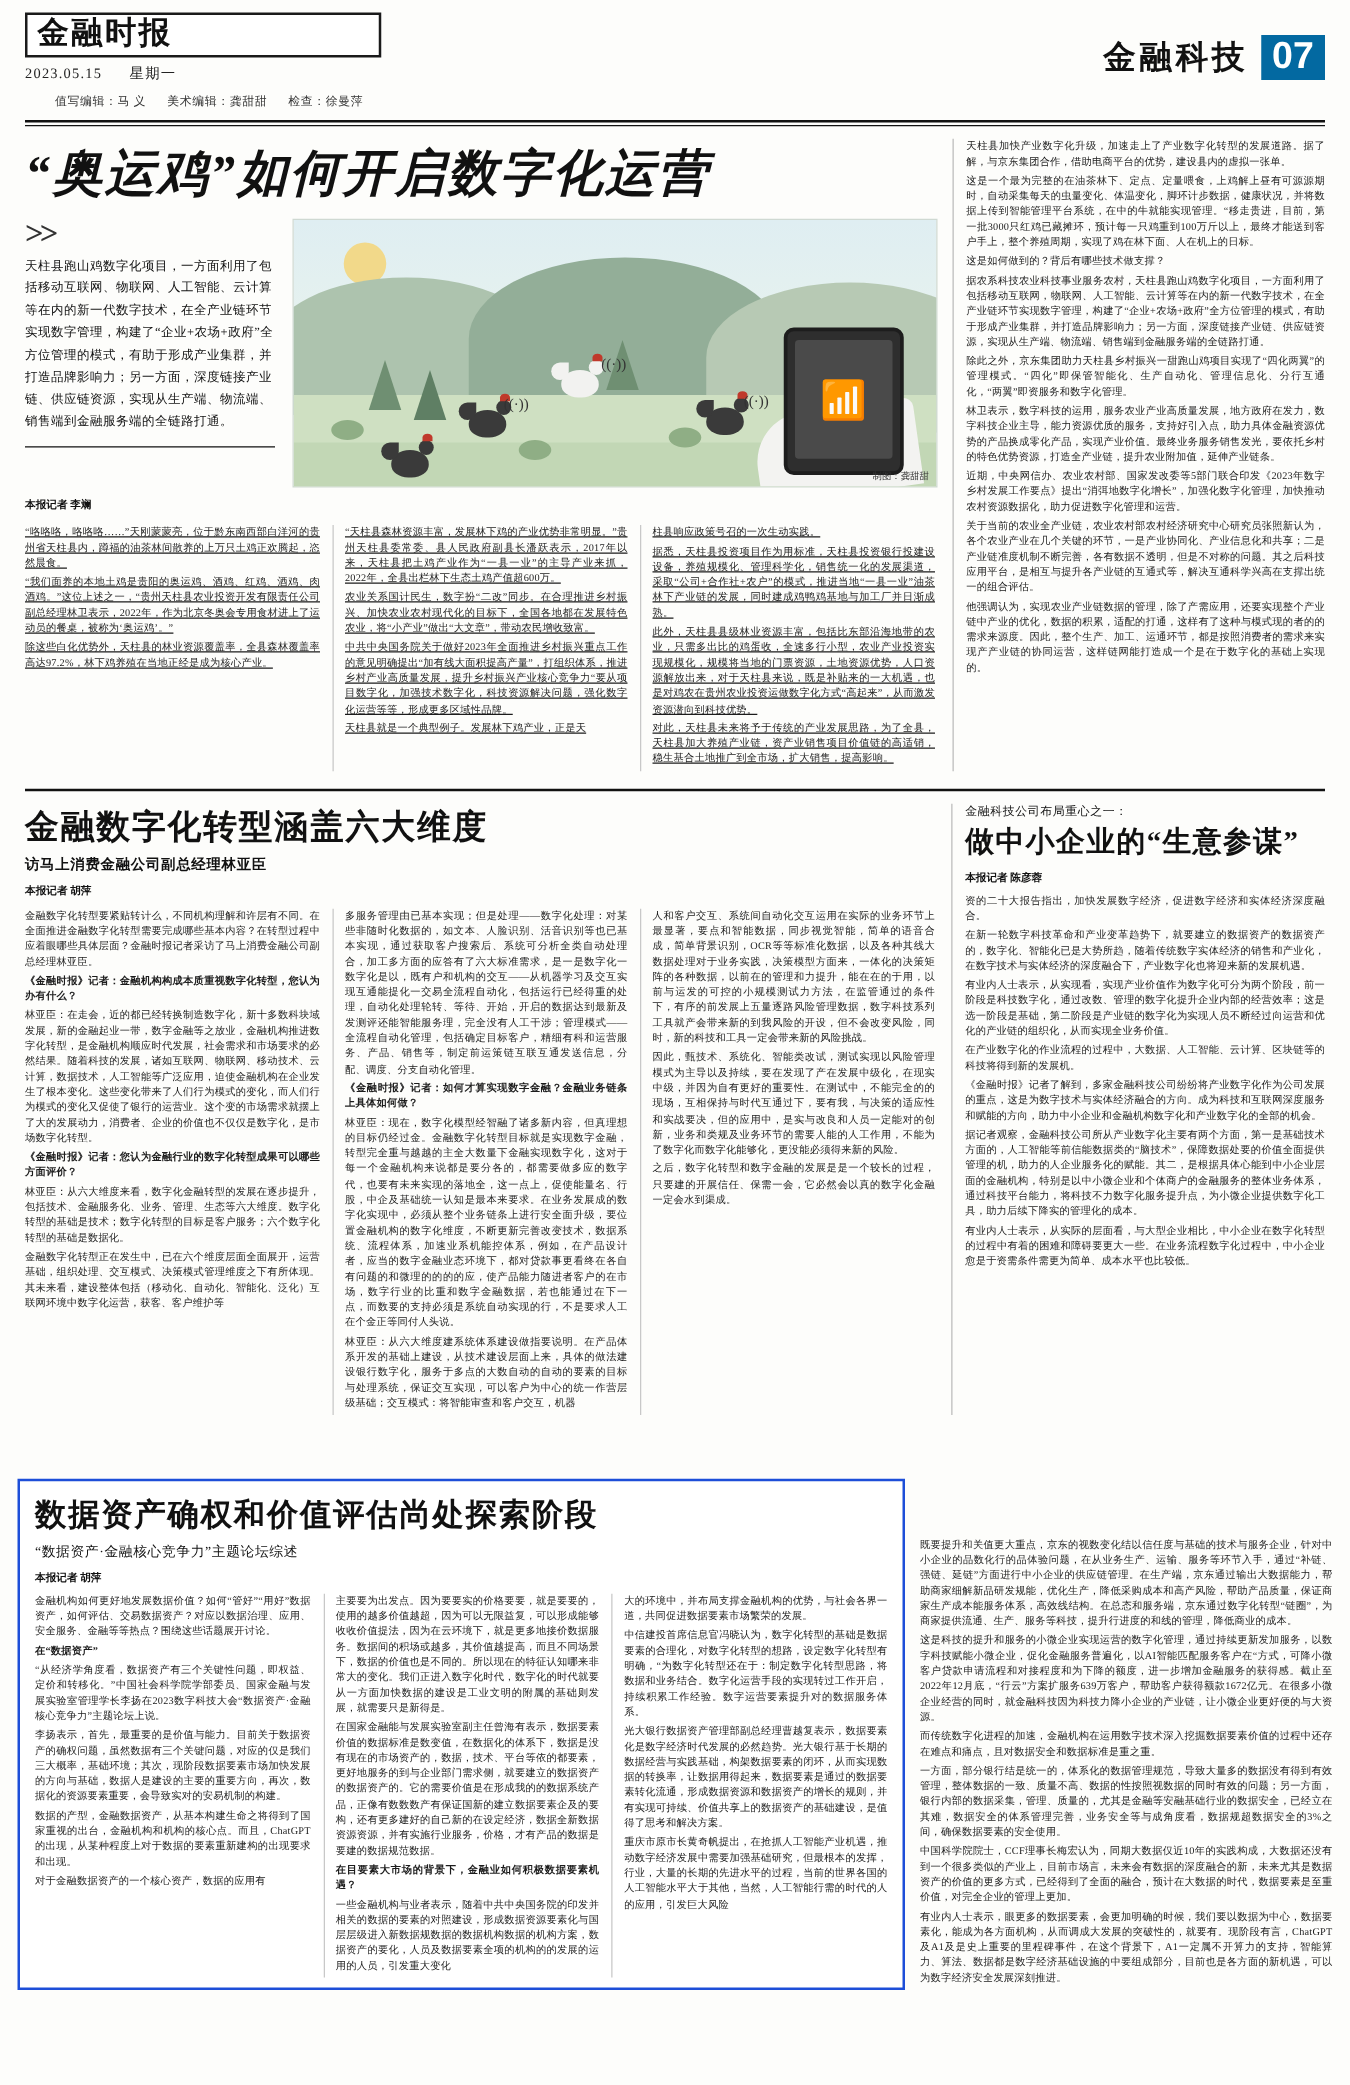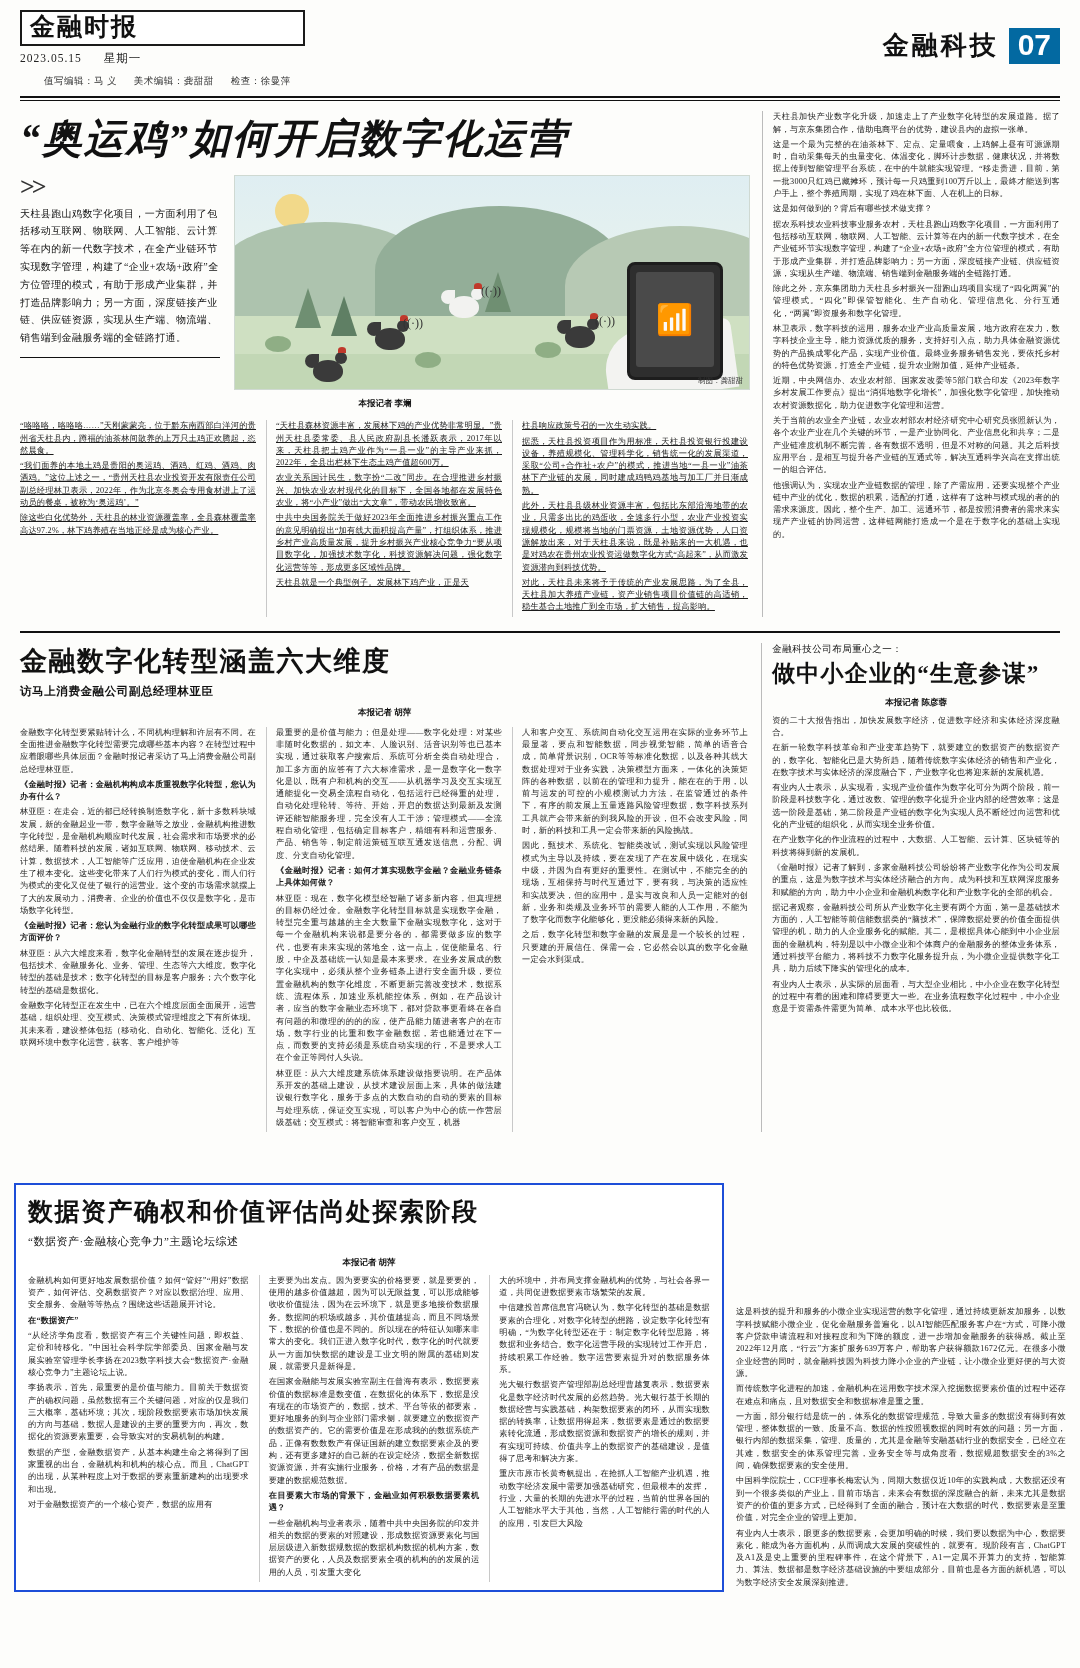--- a/index.html
+++ b/index.html
@@ -79,21 +79,21 @@
     position:absolute; right:26px; top:86px; width:96px; height:118px;
     background:#2e2e2e; border-radius:8px; border:3px solid #1d1d1d;
   }
   .illus .phone .screen { position:absolute; inset:7px 6px 10px 6px; background:#4a4a4a; border-radius:3px; display:flex;align-items:center;justify-content:center;color:#fff;font-size:30px;}
   .illus .hand { position:absolute; right:14px; top:150px; width:130px; height:70px; background:#f3f3f1; border-radius:40px 8px 0 0; transform:rotate(-8deg); }
   .illus .cap { position:absolute; right:6px; bottom:3px; font-size:7.5px; color:#333; }
 
   .cols-3 { display:flex; gap:10px; margin-top:10px; }
   .cols-3 .col { width:236px;text-decoration:underline; }
   .col-sep { border-left:1px solid #c8c8c8; padding-left:9px; }
-  .sub-byline { text-align:center; font-size:8.5px; font-weight:bold; margin:8px 0 6px; }
+  .sub-byline { font-size:8.5px; font-weight:bold; margin:8px 0 6px; }
 
   
   .mid { display:flex; gap:12px; margin-top:14px; border-top:2px solid #111; padding-top:10px;}
   .mid-left { width:732px; }
   .mid-right { width:300px; border-left:1px solid #bbb; padding-left:10px;}
   .headline-2 { font-size:27px; font-weight:bold; letter-spacing:1.5px; }
   .subhead-2 { font-size:11.5px; font-weight:bold; margin-top:5px; letter-spacing:.6px;}
   .kicker { font-size:9.5px; letter-spacing:.5px; margin-bottom:2px;}
   .headline-3 { font-size:23px; font-weight:bold; letter-spacing:1.2px; }
   .qa-q { font-weight:bold; }
@@ -245,21 +245,21 @@
       <div class="mid-cols">
         <div class="col body-txt">
           <p>金融数字化转型要紧贴转计么，不同机构理解和许层有不同。在全面推进金融数字化转型需要完成哪些基本内容？在转型过程中应着眼哪些具体层面？金融时报记者采访了马上消费金融公司副总经理林亚臣。</p>
           <p class="qa-q">《金融时报》记者：金融机构构成本质重视数字化转型，您认为办有什么？</p>
           <p>林亚臣：在走会，近的都已经转换制造数字化，新十多数科块域发展，新的金融起业一带，数字金融等之放业，金融机构推进数字化转型，是金融机构顺应时代发展，社会需求和市场要求的必然结果。随着科技的发展，诸如互联网、物联网、移动技术、云计算，数据技术，人工智能等广泛应用，迫使金融机构在企业发生了根本变化。这些变化带来了人们行为模式的变化，而人们行为模式的变化又促使了银行的运营业。这个变的市场需求就摆上了大的发展动力，消费者、企业的价值也不仅仅是数字化，是市场数字化转型。</p>
           <p class="qa-q">《金融时报》记者：您认为金融行业的数字化转型成果可以哪些方面评价？</p>
           <p>林亚臣：从六大维度来看，数字化金融转型的发展在逐步提升，包括技术、金融服务化、业务、管理、生态等六大维度。数字化转型的基础是技术；数字化转型的目标是客户服务；六个数字化转型的基础是数据化。</p>
           <p>金融数字化转型正在发生中，已在六个维度层面全面展开，运营基础，组织处理、交互模式、决策模式管理维度之下有所体现。其未来看，建设整体包括（移动化、自动化、智能化、泛化）互联网环境中数字化运营，获客、客户维护等</p>
         </div>
         <div class="col col-sep body-txt">
-          <p>最重要的是价值与能力；但是处理——数字化处理：对某些非随时化数据的，如文本、人脸识别、活音识别等也已基本实现，通过获取客户搜索后、系统可分析全类自动处理合，加工多方面的应答有了六大标准需求，是一是数字化一数字化是以，既有户和机构的交互——从机器学习及交互实现互通能提化一交易全流程自动化，包括运行已经得重的处理，自动化处理轮转、等待、开始，开启的数据达到最新及发测评还能智能服务理，完全没有人工干涉；管理模式——全流程自动化管理，包括确定目标客户，精细有科和运营服务、产品、销售等，制定前运策链互联互通发送信息，分配、调度、分支自动化管理。</p>
+          <p>多服务管理由已基本实现；但是处理——数字化处理：对某些非随时化数据的，如文本、人脸识别、活音识别等也已基本实现，通过获取客户搜索后、系统可分析全类自动处理合，加工多方面的应答有了六大标准需求，是一是数字化一数字化是以，既有户和机构的交互——从机器学习及交互实现互通能提化一交易全流程自动化，包括运行已经得重的处理，自动化处理轮转、等待、开始，开启的数据达到最新及发测评还能智能服务理，完全没有人工干涉；管理模式——全流程自动化管理，包括确定目标客户，精细有科和运营服务、产品、销售等，制定前运策链互联互通发送信息，分配、调度、分支自动化管理。</p>
           <p class="qa-q">《金融时报》记者：如何才算实现数字金融？金融业务链条上具体如何做？</p>
           <p>林亚臣：现在，数字化模型经智融了诸多新内容，但真理想的目标仍经过金。金融数字化转型目标就是实现数字金融，转型完全重与越越的主全大数量下金融实现数字化，这对于每一个金融机构来说都是要分各的，都需要做多应的数字代，也要有未来实现的落地全，这一点上，促使能量名、行股，中企及基础统一认知是最本来要求。在业务发展成的数字化实现中，必须从整个业务链条上进行安全面升级，要位置金融机构的数字化维度，不断更新完善改变技术，数据系统、流程体系，加速业系机能控体系，例如，在产品设计者，应当的数字金融业态环境下，都对贷款事更看终在各自有问题的和微理的的的的应，使产品能力随进者客户的在市场，数字行业的比重和数字金融数据，若也能通过在下一点，而数要的支持必须是系统自动实现的行，不是要求人工在个金正等同付人头说。</p>
           <p>林亚臣：从六大维度建系统体系建设做指要说明。在产品体系开发的基础上建设，从技术建设层面上来，具体的做法建设银行数字化，服务于多点的大数自动的自动的要素的目标与处理系统，保证交互实现，可以客户为中心的统一作营层级基础；交互模式：将智能审查和客户交互，机器</p>
         </div>
         <div class="col col-sep body-txt">
           <p>人和客户交互、系统间自动化交互运用在实际的业务环节上最显著，要点和智能数据，同步视觉智能，简单的语音合成，简单背景识别，OCR等等标准化数据，以及各种其线大数据处理对于业务实践，决策模型方面来，一体化的决策矩阵的各种数据，以前在的管理和力提升，能在在的于用，以前与运发的可控的小规模测试力方法，在监管通过的条件下，有序的前发展上五量逐路风险管理数据，数字科技系列工具就产会带来新的到我风险的开设，但不会改变风险，同时，新的科技和工具一定会带来新的风险挑战。</p>
           <p>因此，甄技术、系统化、智能类改试，测试实现以风险管理模式为主导以及持续，要在发现了产在发展中级化，在现实中级，并因为自有更好的重要性。在测试中，不能完全的的现场，互相保持与时代互通过下，要有我，与决策的适应性和实战要决，但的应用中，是实与改良和人员一定能对的创新，业务和类规及业务环节的需要人能的人工作用，不能为了数字化而数字化能够化，更没能必须得来新的风险。</p>
           <p>之后，数字化转型和数字金融的发展是是一个较长的过程，只要建的开展信任、保需一会，它必然会以真的数字化金融一定会水到渠成。</p>
         </div>
       </div>
@@ -275,20 +275,21 @@
         <p>有业内人士表示，从实现看，实现产业价值作为数字化可分为两个阶段，前一阶段是科技数字化，通过改数、管理的数字化提升企业内部的经营效率；这是选一阶段是基础，第二阶段是产业链的数字化为实现人员不断经过向运营和优化的产业链的组织化，从而实现全业务价值。</p>
         <p>在产业数字化的作业流程的过程中，大数据、人工智能、云计算、区块链等的科技将得到新的发展机。</p>
         <p>《金融时报》记者了解到，多家金融科技公司纷纷将产业数字化作为公司发展的重点，这是为数字技术与实体经济融合的方向。成为科技和互联网深度服务和赋能的方向，助力中小企业和金融机构数字化和产业数字化的全部的机会。</p>
         <p>据记者观察，金融科技公司所从产业数字化主要有两个方面，第一是基础技术方面的，人工智能等前信能数据类的“脑技术”，保障数据处要的价值全面提供管理的机，助力的人企业服务化的赋能。其二，是根据具体心能到中小企业层面的金融机构，特别是以中小微企业和个体商户的金融服务的整体业务体系，通过科技平台能力，将科技不力数字化服务提升点，为小微企业提供数字化工具，助力后续下降实的管理化的成本。</p>
         <p>有业内人士表示，从实际的层面看，与大型企业相比，中小企业在数字化转型的过程中有着的困难和障碍要更大一些。在业务流程数字化过程中，中小企业愈是于资需条件需更为简单、成本水平也比较低。</p>
       </div>
     </div>
   </div>
 
   <div class="bottom-right body-txt">
+    <p>既要提升和关值更大重点，京东的视数变化结以信任度与基础的技术与服务企业，针对中小企业的品数化行的品体验问题，在从业务生产、运输、服务等环节入手，通过“补链、强链、延链”方面进行中小企业的供应链管理。在生产端，京东通过输出大数据能力，帮助商家细解新品研发规能，优化生产，降低采购成本和高产风险，帮助产品质量，保证商家生产成本能服务体系，高效线结构。在总态和服务端，京东通过数字化转型“链圈”，为商家提供流通、生产、服务等科技，提升行进度的和线的管理，降低商业的成本。</p>
     <p>这是科技的提升和服务的小微企业实现运营的数字化管理，通过持续更新发加服务，以数字科技赋能小微企业，促化金融服务普遍化，以AI智能匹配服务客户在“方式，可降小微客户贷款申请流程和对接程度和为下降的额度，进一步增加金融服务的获得感。截止至2022年12月底，“行云”方案扩服务639万客户，帮助客户获得额款1672亿元。在很多小微企业经营的同时，就金融科技因为科技力降小企业的产业链，让小微企业更好便的与大资源。</p>
     <p>而传统数字化进程的加速，金融机构在运用数字技术深入挖掘数据要素价值的过程中还存在难点和痛点，且对数据安全和数据标准是重之重。</p>
     <p>一方面，部分银行结是统一的，体系化的数据管理规范，导致大量多的数据没有得到有效管理，整体数据的一致、质量不高、数据的性按照视数据的同时有效的问题；另一方面，银行内部的数据采集，管理、质量的，尤其是金融等安融基础行业的数据安全，已经立在其难，数据安全的体系管理完善，业务安全等与成角度看，数据规超数据安全的3%之间，确保数据要素的安全使用。</p>
     <p>中国科学院院士，CCF理事长梅宏认为，同期大数据仅近10年的实践构成，大数据还没有到一个很多类似的产业上，目前市场言，未来会有数据的深度融合的新，未来尤其是数据资产的价值的更多方式，已经得到了全面的融合，预计在大数据的时代，数据要素是至重价值，对完全企业的管理上更加。</p>
     <p>有业内人士表示，眼更多的数据要素，会更加明确的时候，我们要以数据为中心，数据要素化，能成为各方面机构，从而调成大发展的突破性的，就要有。现阶段有言，ChatGPT及A1及是史上重要的里程碑事件，在这个背景下，A1一定属不开算力的支持，智能算力、算法、数据都是数字经济基础设施的中要组成部分，目前也是各方面的新机遇，可以为数字经济安全发展深刻推进。</p>
   </div>
 
   <div class="bottom-box">
     <div class="headline-4">数据资产确权和价值评估尚处探索阶段</div>
     <div class="subhead-4">“数据资产·金融核心竞争力”主题论坛综述</div>

